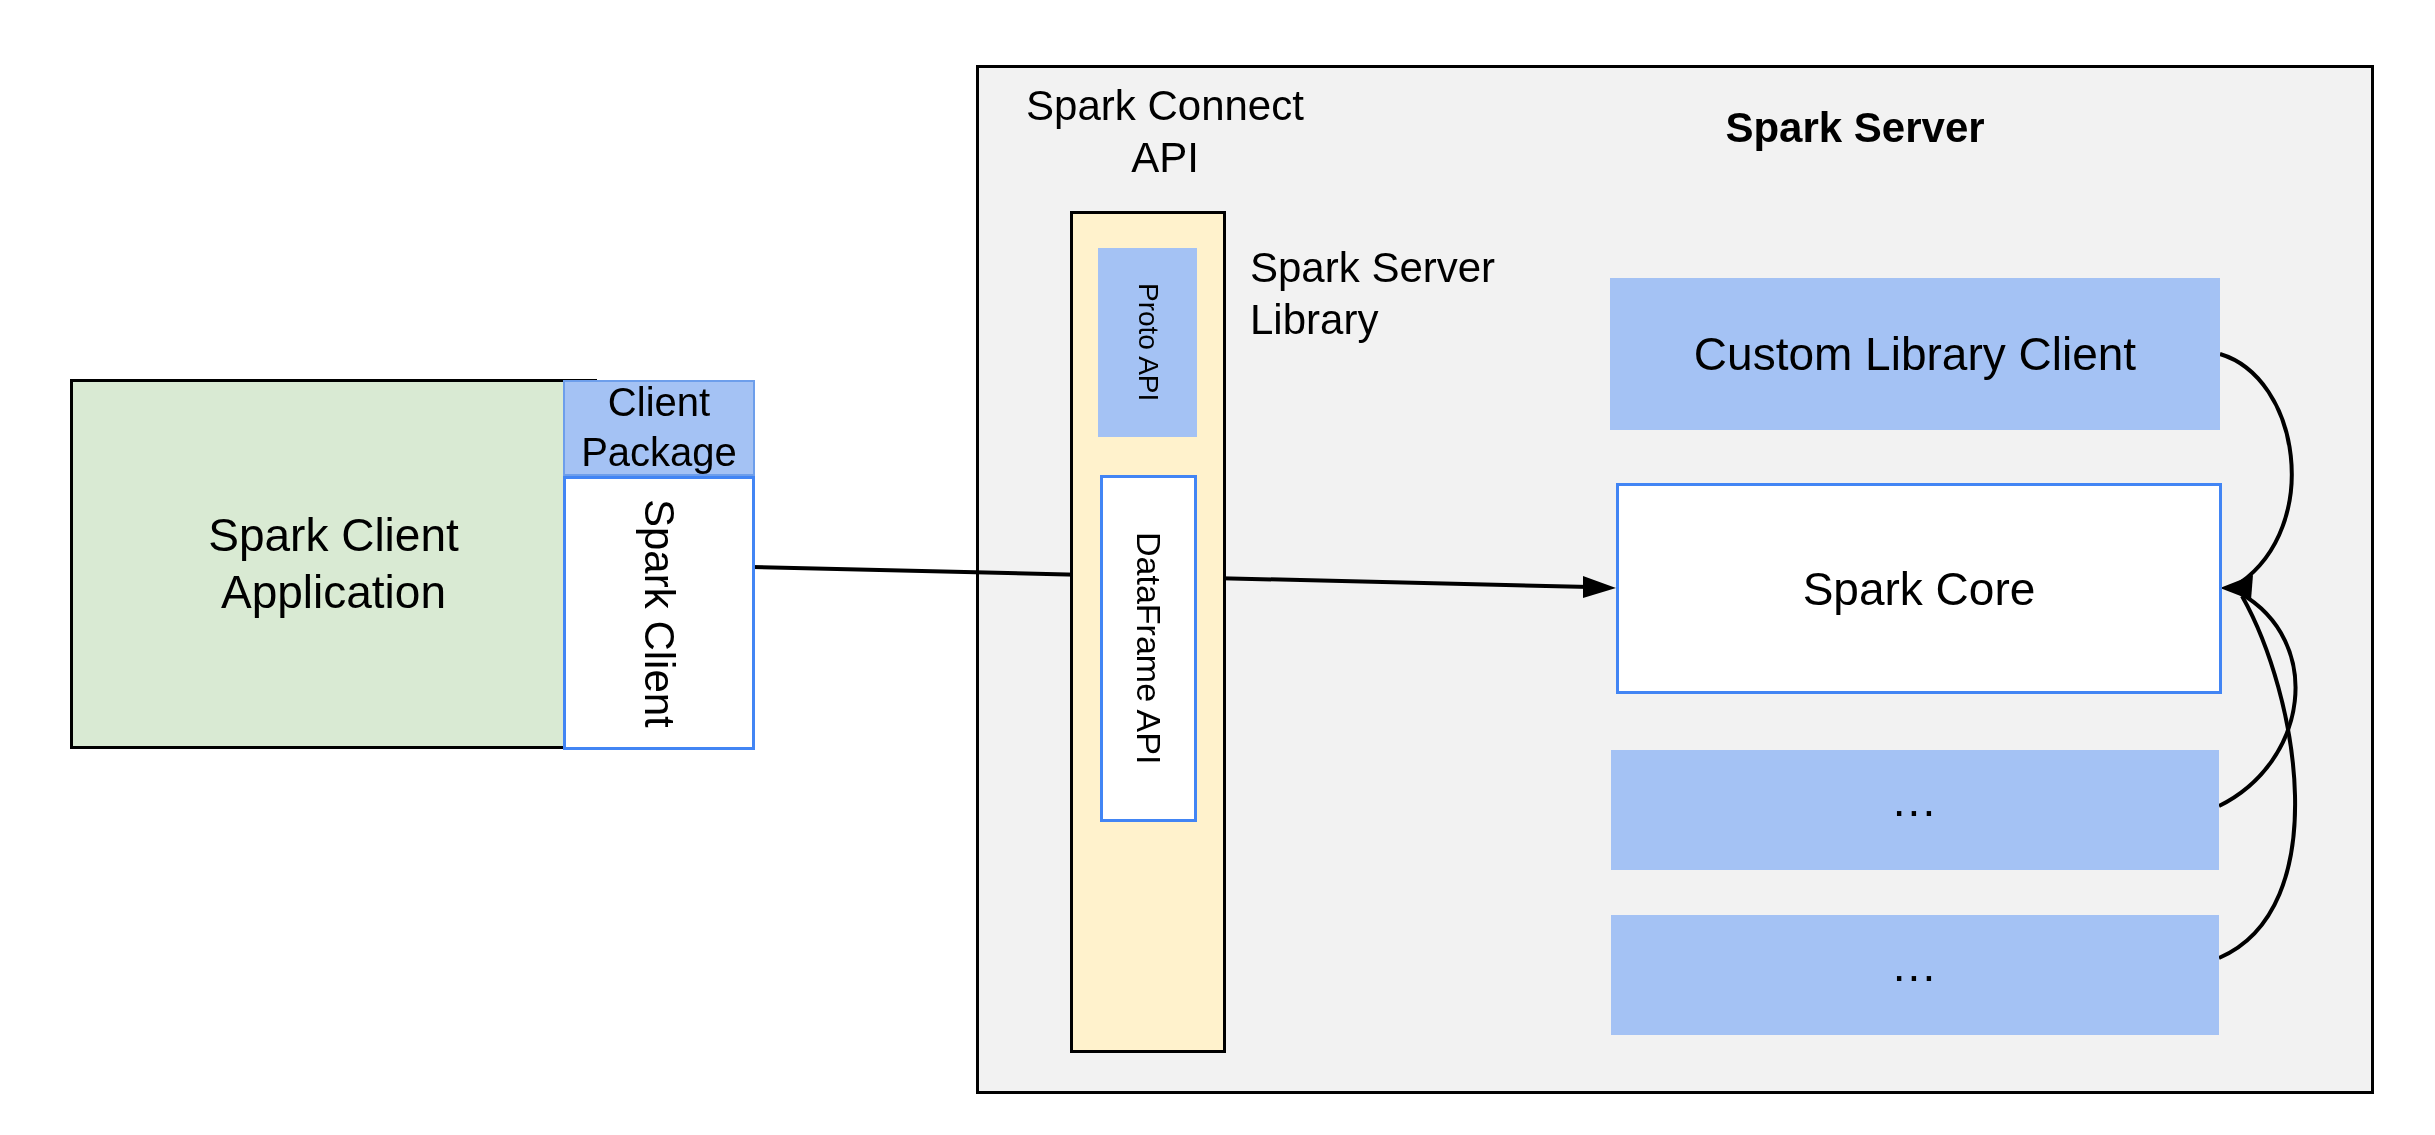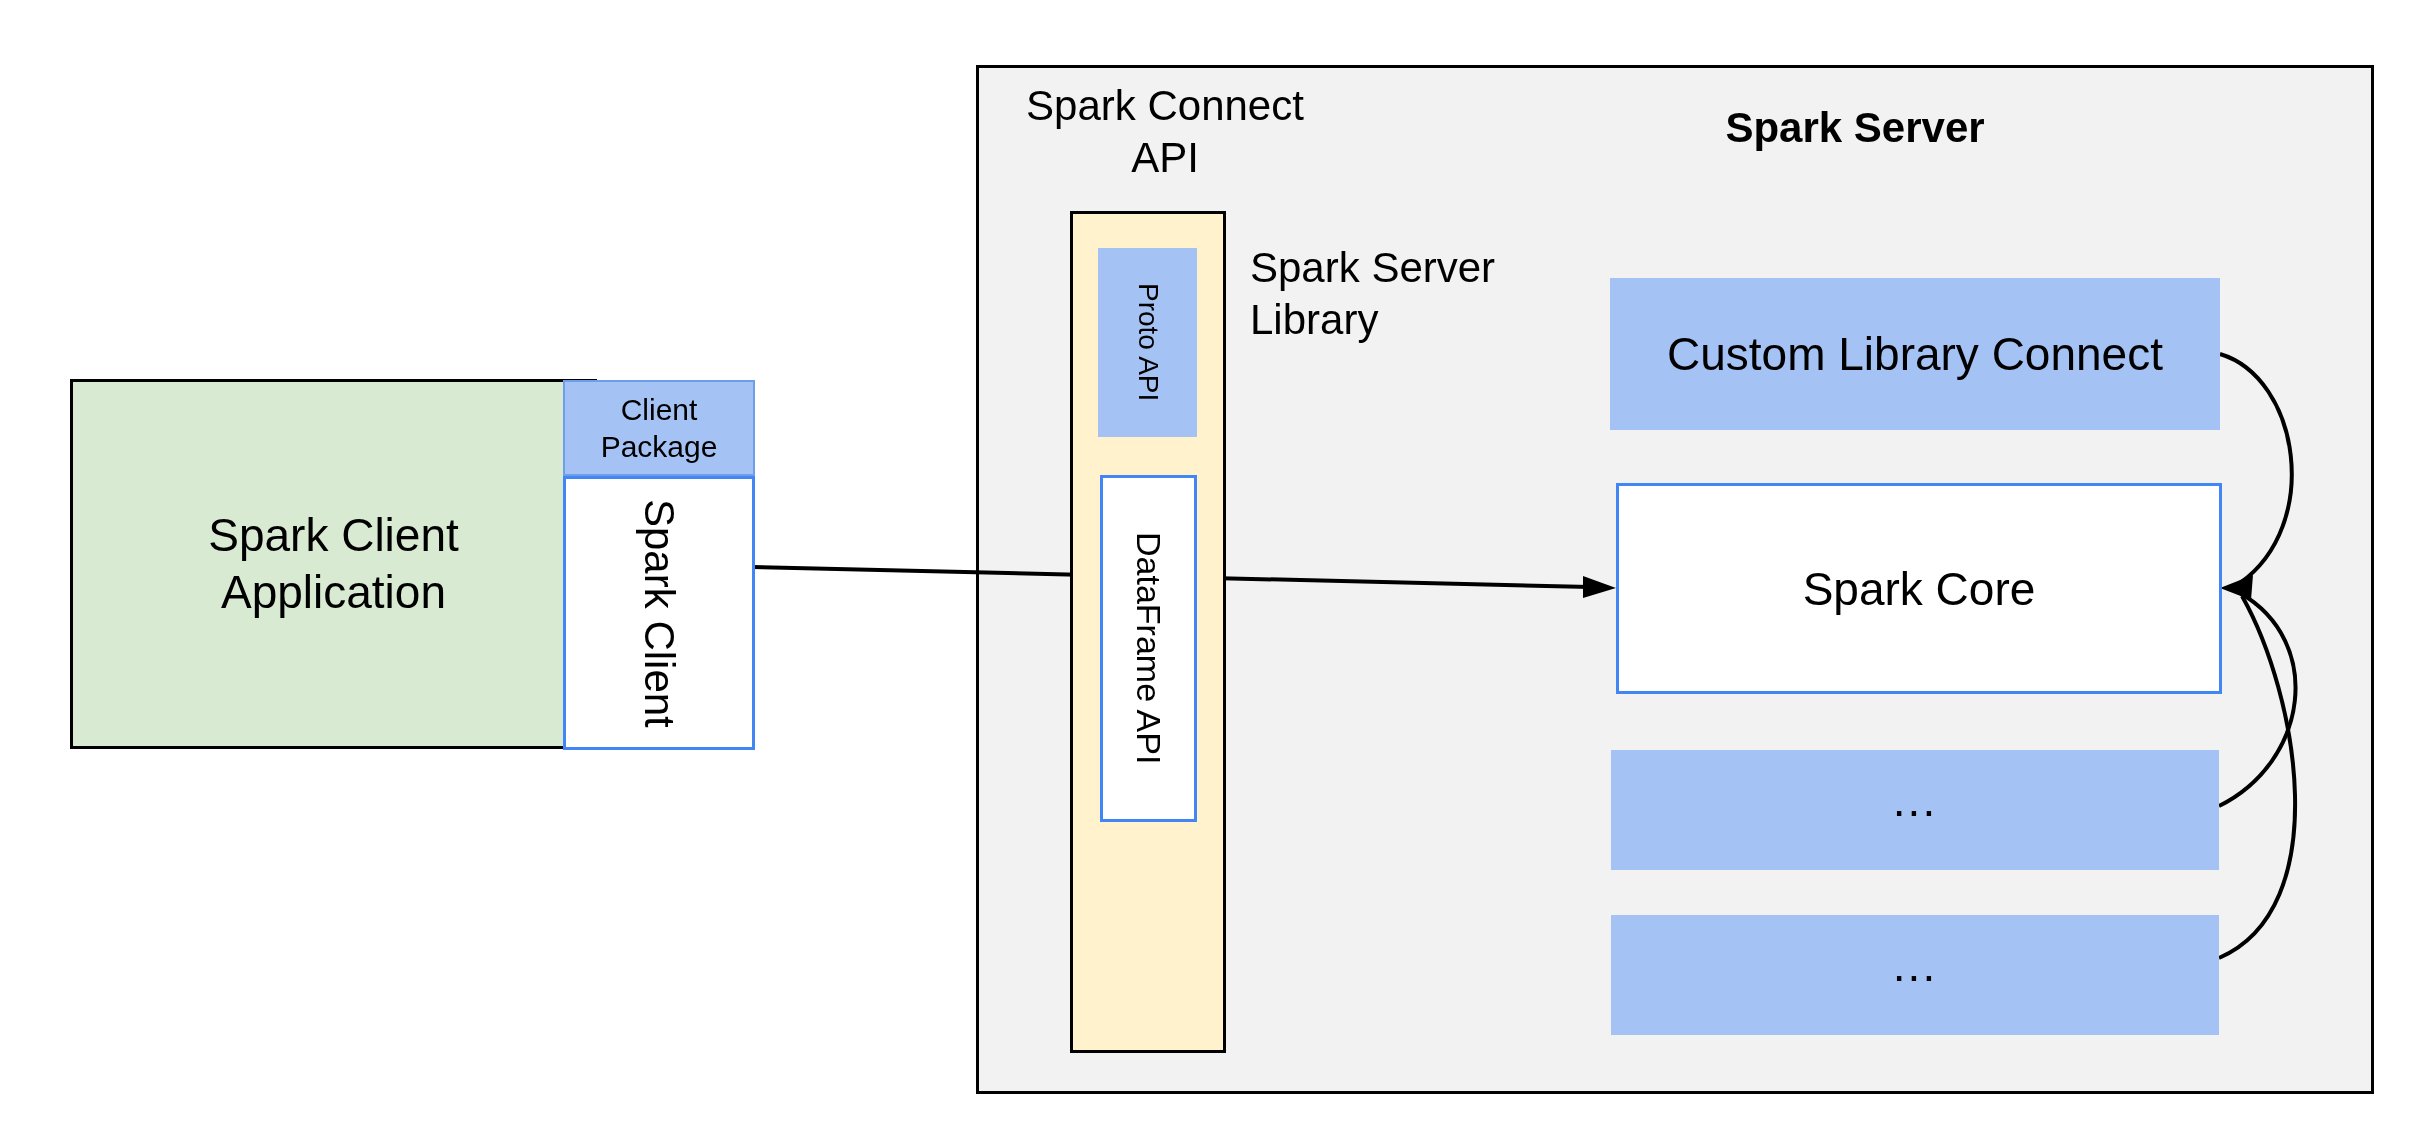--- a/index.html
+++ b/index.html
@@ -48,21 +48,21 @@
   .vtext{writing-mode:vertical-rl;text-orientation:mixed;}
 
   .green-box{
     left:70px;top:379px;width:527px;height:370px;
     background:#d9ead3;border:3px solid #000000;
     font-size:46px;line-height:1.28;
   }
   .cpkg-box{
     left:563px;top:380px;width:192px;height:96px;
     background:#a4c2f4;border:2px solid #6d9eeb;
-    font-size:30px;line-height:1.18;
+    font-size:40px;line-height:1.18;
   }
   .sclient-box{
     left:563px;top:476px;width:192px;height:274px;
     background:#ffffff;border:3px solid #4285f4;
     font-size:42px;
   }
 
   .clp-box{
     left:1610px;top:278px;width:610px;height:152px;
     background:#a4c2f4;font-size:46px;
@@ -119,21 +119,21 @@
 
   <div class="abs layer3 yellow-col"></div>
   <div class="abs layer4 proto-box center">
     <span class="vtext">Proto API</span>
   </div>
   <div class="abs layer4 df-box center">
     <span class="vtext">DataFrame API</span>
   </div>
 
   <div class="abs layer3 clp-box center">
-    <span>Custom Library Connect</span>
+    <span>Custom Library Client</span>
   </div>
   <div class="abs layer3 score-box center">
     <span>Spark Core</span>
   </div>
   <div class="abs layer3 dots-box1 center">
     <span class="dots">...</span>
   </div>
   <div class="abs layer3 dots-box2 center">
     <span class="dots">...</span>
   </div>

